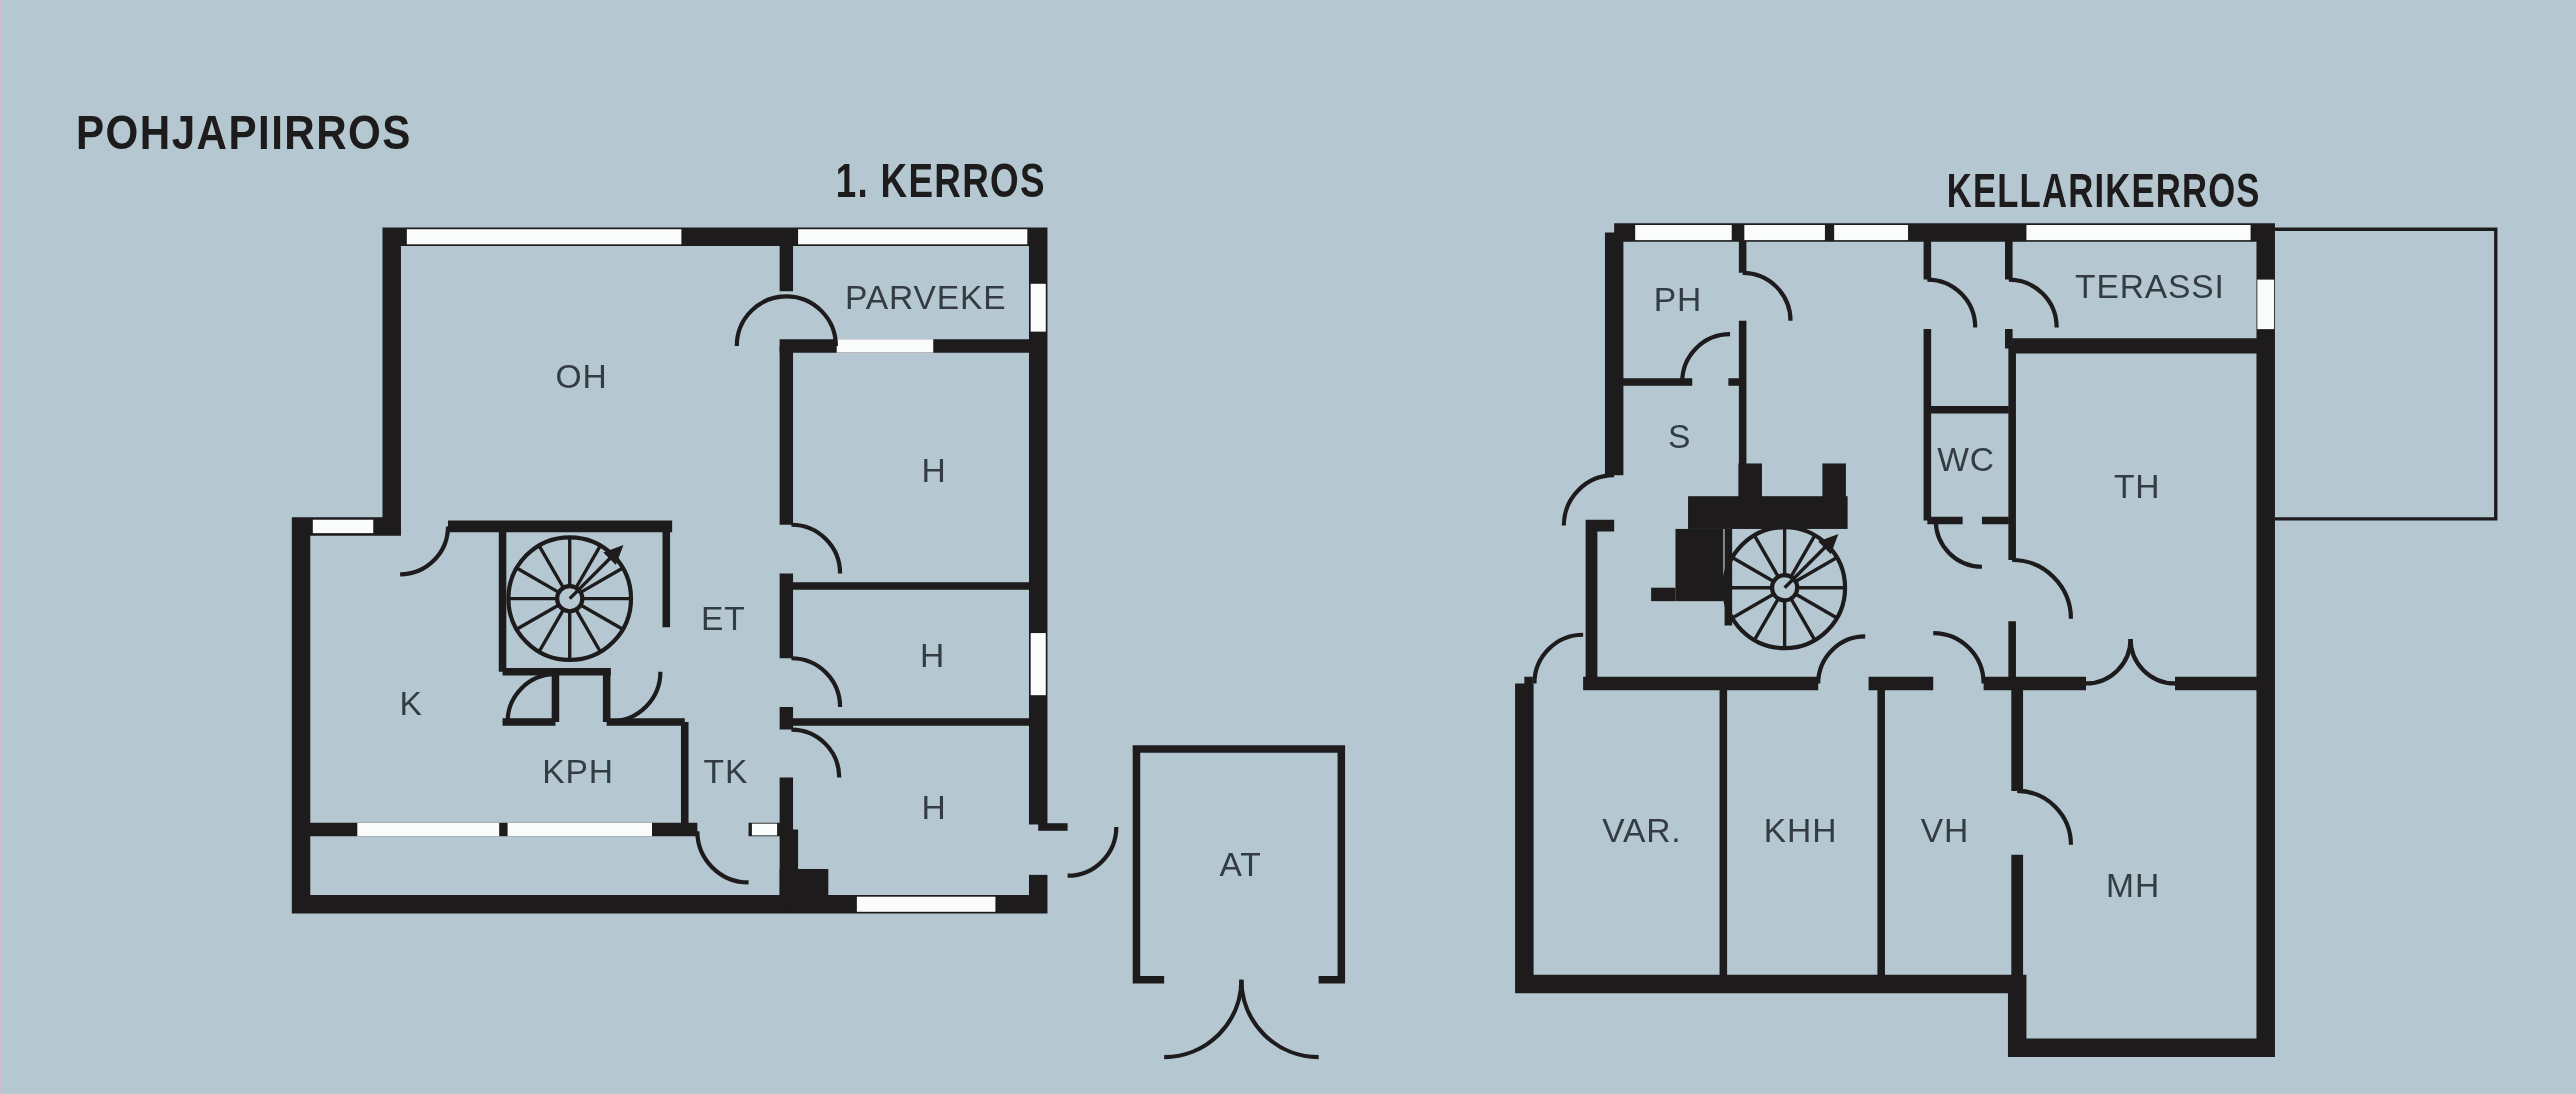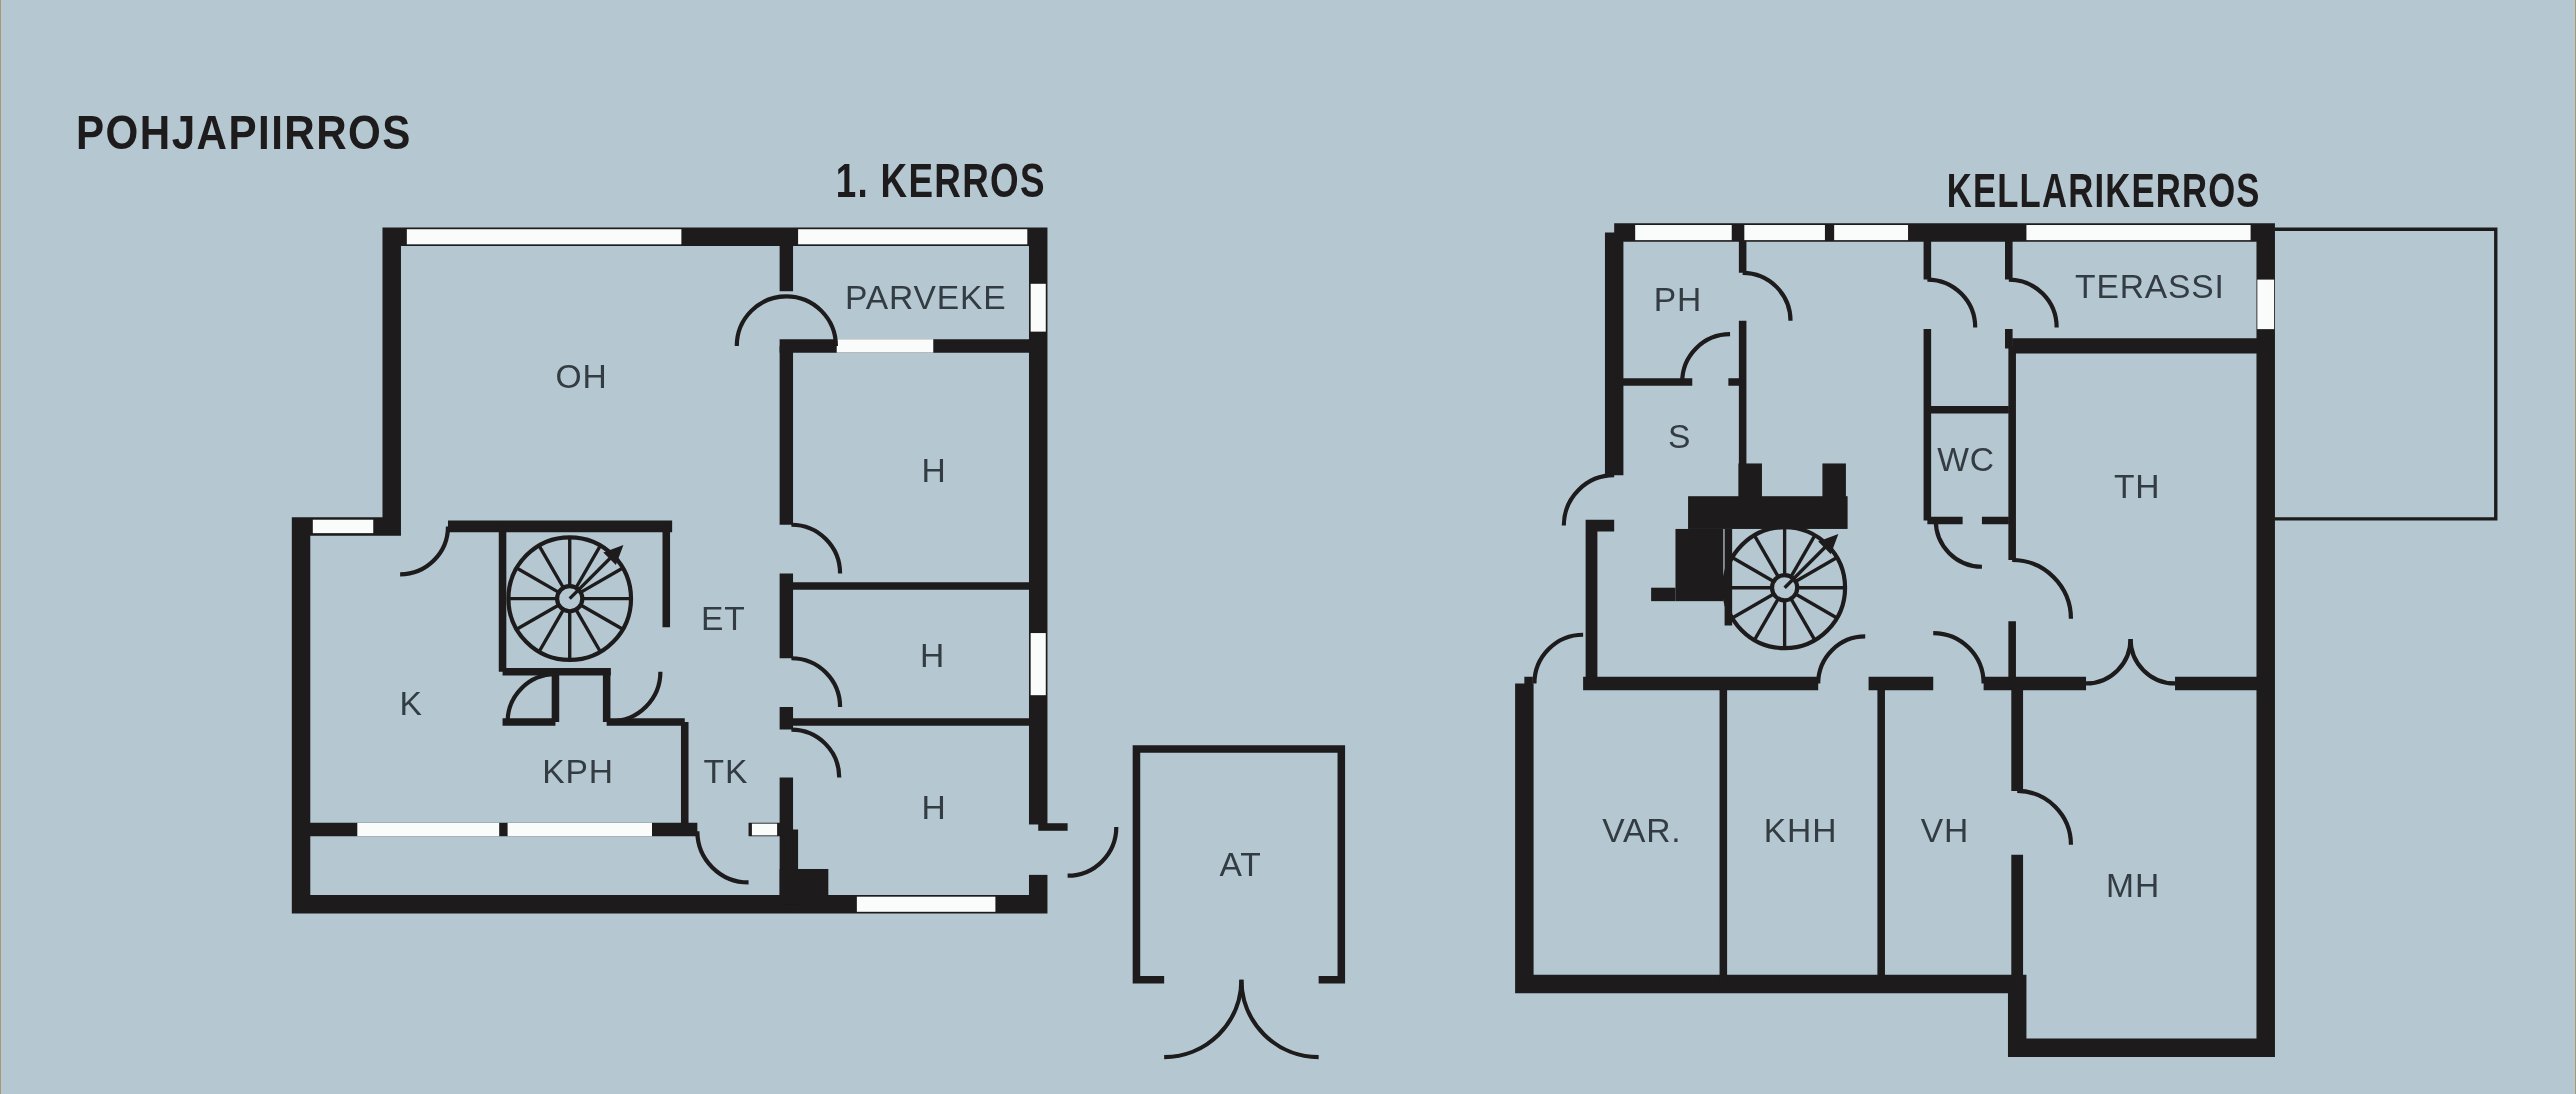--- a/index.html
+++ b/index.html
@@ -1,16 +1,16 @@
 <!DOCTYPE html>
 <html style="font-size:13.4px"><head>
 <meta charset="utf-8">
 <style>
   html,body{margin:0;padding:0;background:#b5c8d2;}
-  .stage{position:relative;width:2576px;height:1094px;background:#a16207;overflow:hidden;
+  .stage{position:relative;width:2576px;height:1094px;background:#f9a8d4;overflow:hidden;
          font-family:"Liberation Sans",sans-serif;}
   svg{position:absolute;left:0;top:0;}
   .title{font-family:"Liberation Sans",sans-serif;font-weight:700;font-size:58px;
          fill:#1d1b1b;letter-spacing:2px;}
   .room{font-family:"Liberation Sans",sans-serif;font-weight:400;font-size:40px;
         fill:#333c42;letter-spacing:1px;text-anchor:middle;}
   .w{stroke:#1d1b1b;fill:none;}
   .w22{stroke-width:22px;}
   .w18{stroke-width:18px;}
   .w16{stroke-width:16px;}

